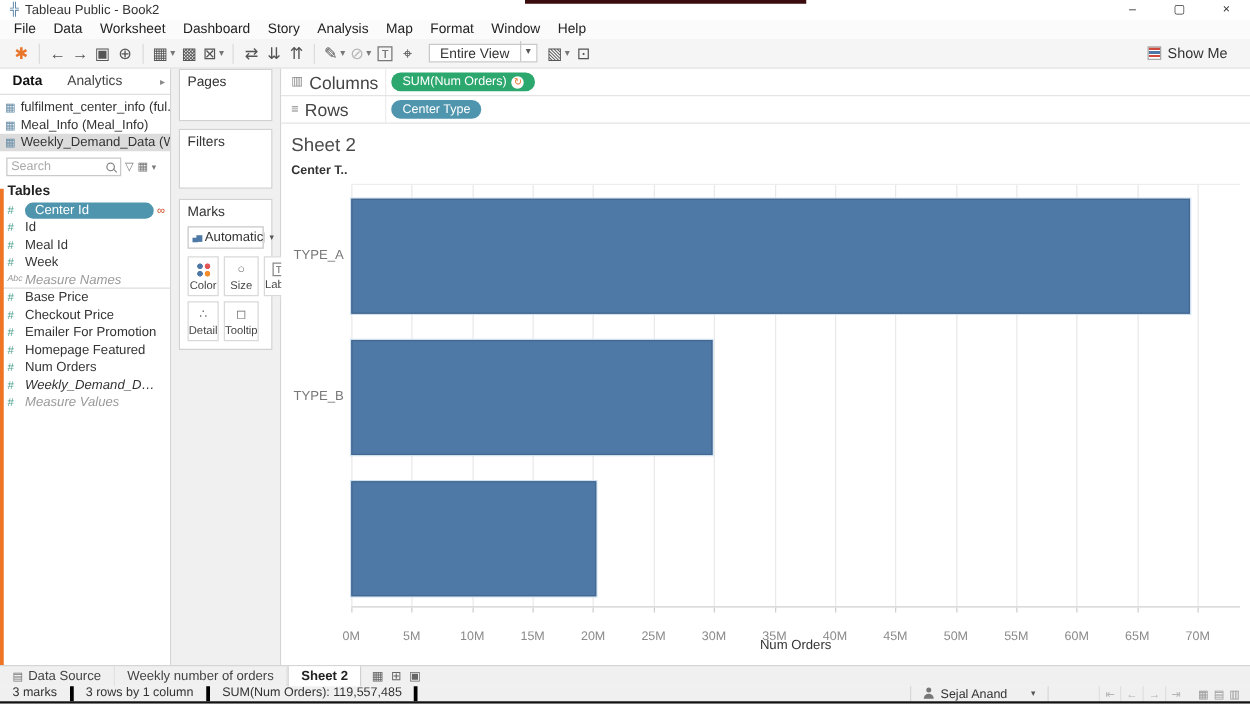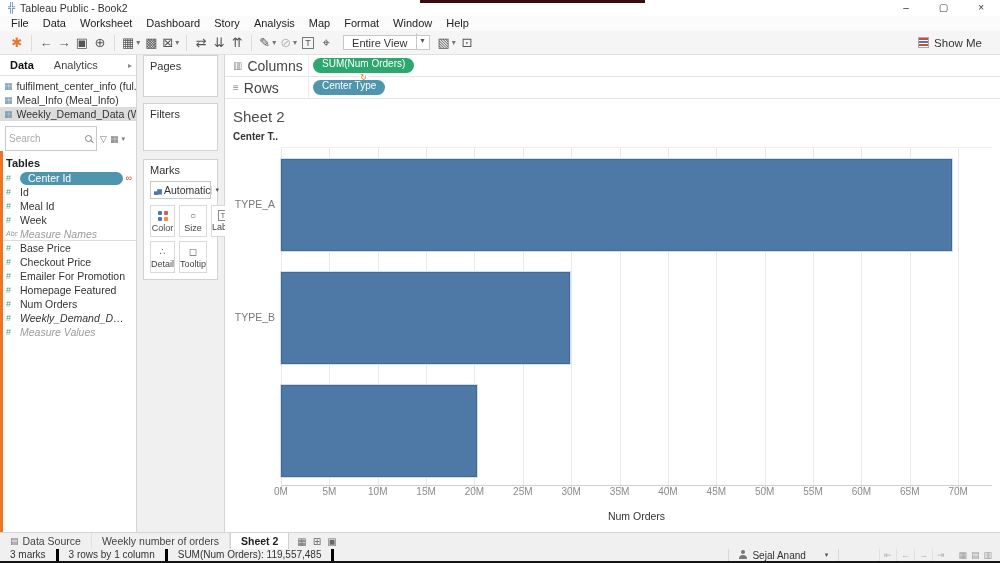--- a/index.html
+++ b/index.html
@@ -45,21 +45,21 @@
   .orange-strip { position:absolute; left:0; top:96px; bottom:0; width:3px; background:#ee7526; z-index:5; }
   .dp-tabs { display:flex; align-items:center; height:21px; border-bottom:1px solid #e0e0e0; }
   .dp-tab { padding:0 10px; line-height:20px; font-size:11px; color:#444; }
   .dp-tab.active { font-weight:bold; color:#111; }
   .dp-tabs .dp-arrow { margin-left:auto; padding-right:4px; color:#888; font-size:8px; }
   .src-list { padding:3px 0 2px 0; }
   .src-row { display:flex; align-items:center; height:14px; padding:0 4px; font-size:10.5px; color:#333; white-space:nowrap; overflow:hidden; }
   .src-row.src-selected { background:#dcdcdc; }
   .src-icon { color:#6a8fa8; font-size:9px; margin-right:4px; }
   .search-row { display:flex; align-items:center; padding:3px 3px 3px 5px; gap:3px; }
-  .search-box { display:flex; align-items:center; border:1px solid #c9c9c9; background:#fff; height:25px; width:92px; padding:0 3px; }
+  .search-box { display:flex; align-items:center; border:1px solid #c9c9c9; background:#fff; height:15px; width:92px; padding:0 3px; }
   .search-box input { border:none; outline:none; width:76px; font-size:10px; font-family:inherit; color:#333; background:transparent; }
   .search-box input::placeholder { color:#aaa; }
   .mag { width:7px; height:7px; border:1px solid #888; border-radius:50%; position:relative; display:inline-block; flex:none; }
   .mag::after { content:""; position:absolute; width:4px; height:1px; background:#888; transform:rotate(45deg); right:-3px; bottom:-1px; }
   .search-row .sicon { color:#777; font-size:9px; }
   .search-row .scaret { color:#777; font-size:7px; }
   .tables-header { font-weight:bold; font-size:11px; color:#222; padding:3px 0 2px 6px; }
   .fld-list { flex:1; overflow:hidden; }
   .fld-row { display:flex; align-items:center; height:14px; padding:0 4px 0 6px; white-space:nowrap; }
   .fld-row.fld-sep { border-bottom:1px solid #ddd; }
@@ -91,39 +91,39 @@
       radial-gradient(circle at 9px 9px,#f28e2b 2px,transparent 2.5px); }
   .mrk-btn.is-boxed .mark-icon { border:1px solid #888; font-size:8px; line-height:9px; height:11px; padding:0 2px; }
   .mrk-btn .mark-label { font-size:9px; color:#444; }
 
   
   .view-area { flex:1; display:flex; flex-direction:column; background:#fff; }
   .shelf { height:22px; display:flex; align-items:center; border-bottom:1px solid #e4e4e4; }
   .shelf-head { width:84px; display:flex; align-items:center; gap:5px; padding-left:8px; border-right:1px solid #ececec; height:100%; }
   .shelf-head .sh-icon { color:#888; font-size:10px; }
   .shelf-head .sh-label { color:#444; font-size:14px; }
-  .pill { margin-left:4px; height:15px; border-radius:8px; color:#fff; font-size:10px; display:inline-flex; align-items:center; padding:0 9px; gap:4px;flex-direction:column; }
+  .pill { margin-left:4px; height:15px; border-radius:8px; color:#fff; font-size:10px; display:inline-flex; align-items:center; padding:0 9px; gap:4px; }
   .pill-green { background:#2ca86f; }
   .pill-blue { background:#4e95ad; }
   .pill .badge { background:#fff; color:#e8762d; border-radius:50%; width:10px; height:10px; line-height:10px; font-size:8px; text-align:center; }
 
   .sheet { flex:1; padding-left:8px; }
   .sheet-title { font-size:15px; color:#4c4c4c; margin:9px 0 6px 0; }
   .col-field-header { font-size:10px; font-weight:bold; color:#333; height:16px; }
   .chart { display:flex; padding-right:8px; }
   .row-labels { width:48px; flex:none; }
   .row-label { height:113px; display:flex; align-items:center; justify-content:flex-end; padding-right:6px; color:#787878; font-size:10.5px; }
   .pane-col { flex:1; }
   .pane { position:relative; height:339px; border-top:1px solid #ededed; border-bottom:1px solid #d0d0d0; }
   .gridline { position:absolute; top:0; bottom:0; width:1px; background:#e9e9e9; }
   .chart-row { position:relative; z-index:1; height:113px; display:flex; align-items:center; }
   .bar { height:92px; border:1px solid #44688f; box-shadow:0 0 0 1px #cfe0ef; }
   .x-axis-area { position:relative; height:22px; }
   .axis-tick { position:absolute; top:0; width:1px; height:4px; background:#cfcfcf; }
-  .axis-label { position:absolute; top:0; transform:translateX(-50%); color:#8a8a8a; font-size:10px; }
+  .axis-label { position:absolute; top:18px; transform:translateX(-50%); color:#8a8a8a; font-size:10px; }
   .axis-title { text-align:center; color:#333; font-size:10.5px; margin-top:2px; }
 
   
   .sheet-tabs { height:17px; background:#f0f0f0; border-top:1px solid #d5d5d5; display:flex; align-items:stretch; }
   .stab { display:flex; align-items:center; gap:4px; padding:0 10px; font-size:10.5px; color:#444; border-right:1px solid #e2e2e2; }
   .stab .stab-icon { color:#777; font-size:9px; }
   .stab.active { background:#fff; font-weight:bold; color:#222; border-right:1px solid #d0d0d0; border-left:1px solid #d0d0d0; }
   .new-sheet-icons { display:flex; align-items:center; gap:6px; padding:0 8px; }
   .new-sheet-icons span { color:#666; font-size:10px; }
 

